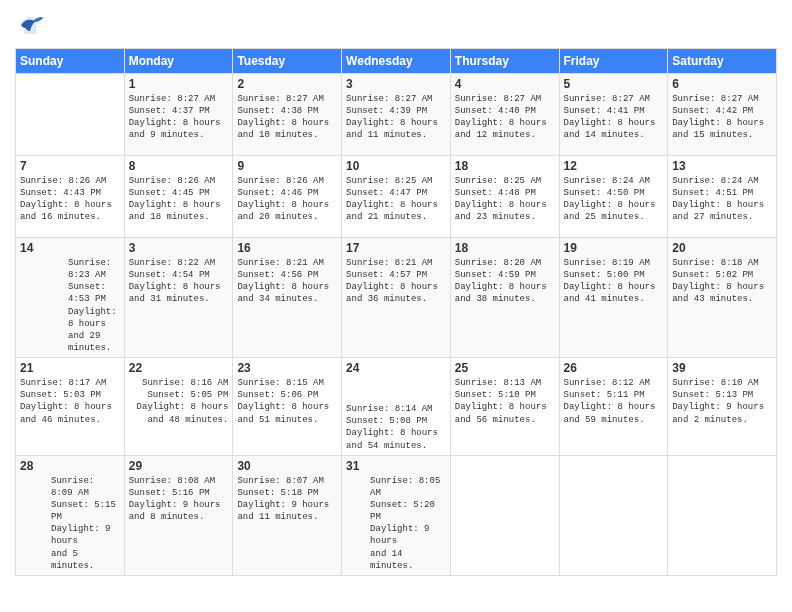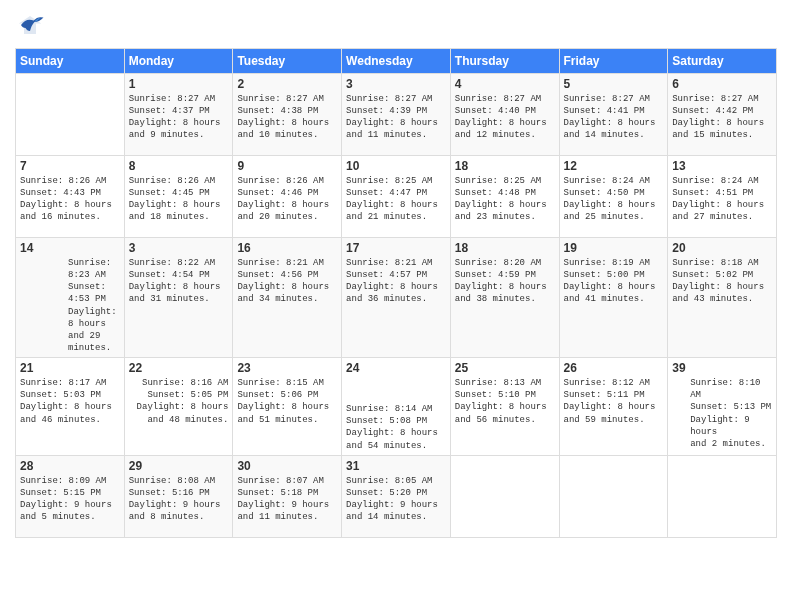--- a/index.html
+++ b/index.html
@@ -311,51 +311,51 @@
           </td>
           <td>
             <span class="day-number">26</span>
             <div class="day-info" style="white-space: pre-line;">Sunrise: 8:12 AM
 Sunset: 5:11 PM
 Daylight: 8 hours
 and 59 minutes.</div>
           </td>
           <td>
             <span class="day-number">39</span>
-            <div class="day-info" style="white-space: pre-line; margin-left: 18px;">Sunrise: 8:10 AM
+            <div class="day-info" style="white-space: pre-line;">Sunrise: 8:10 AM
 Sunset: 5:13 PM
 Daylight: 9 hours
 and 2 minutes.</div>
           </td>
         </tr>
         <tr>
           <td>
             <span class="day-number">28</span>
-            <div class="day-info" style="white-space: pre-line;">Sunrise: 8:09 AM
+            <div class="day-info" style="white-space: pre-line; margin-left: 31px;">Sunrise: 8:09 AM
 Sunset: 5:15 PM
 Daylight: 9 hours
 and 5 minutes.</div>
           </td>
           <td>
             <span class="day-number">29</span>
             <div class="day-info" style="white-space: pre-line;">Sunrise: 8:08 AM
 Sunset: 5:16 PM
 Daylight: 9 hours
 and 8 minutes.</div>
           </td>
           <td>
             <span class="day-number">30</span>
             <div class="day-info" style="white-space: pre-line;">Sunrise: 8:07 AM
 Sunset: 5:18 PM
 Daylight: 9 hours
 and 11 minutes.</div>
           </td>
           <td>
             <span class="day-number">31</span>
-            <div class="day-info" style="white-space: pre-line;">Sunrise: 8:05 AM
+            <div class="day-info" style="white-space: pre-line; margin-left: 24px;">Sunrise: 8:05 AM
 Sunset: 5:20 PM
 Daylight: 9 hours
 and 14 minutes.</div>
           </td>
           <td class="empty-cell"></td>
           <td class="empty-cell"></td>
           <td class="empty-cell"></td>
         </tr>
       </tbody>
   </table>

